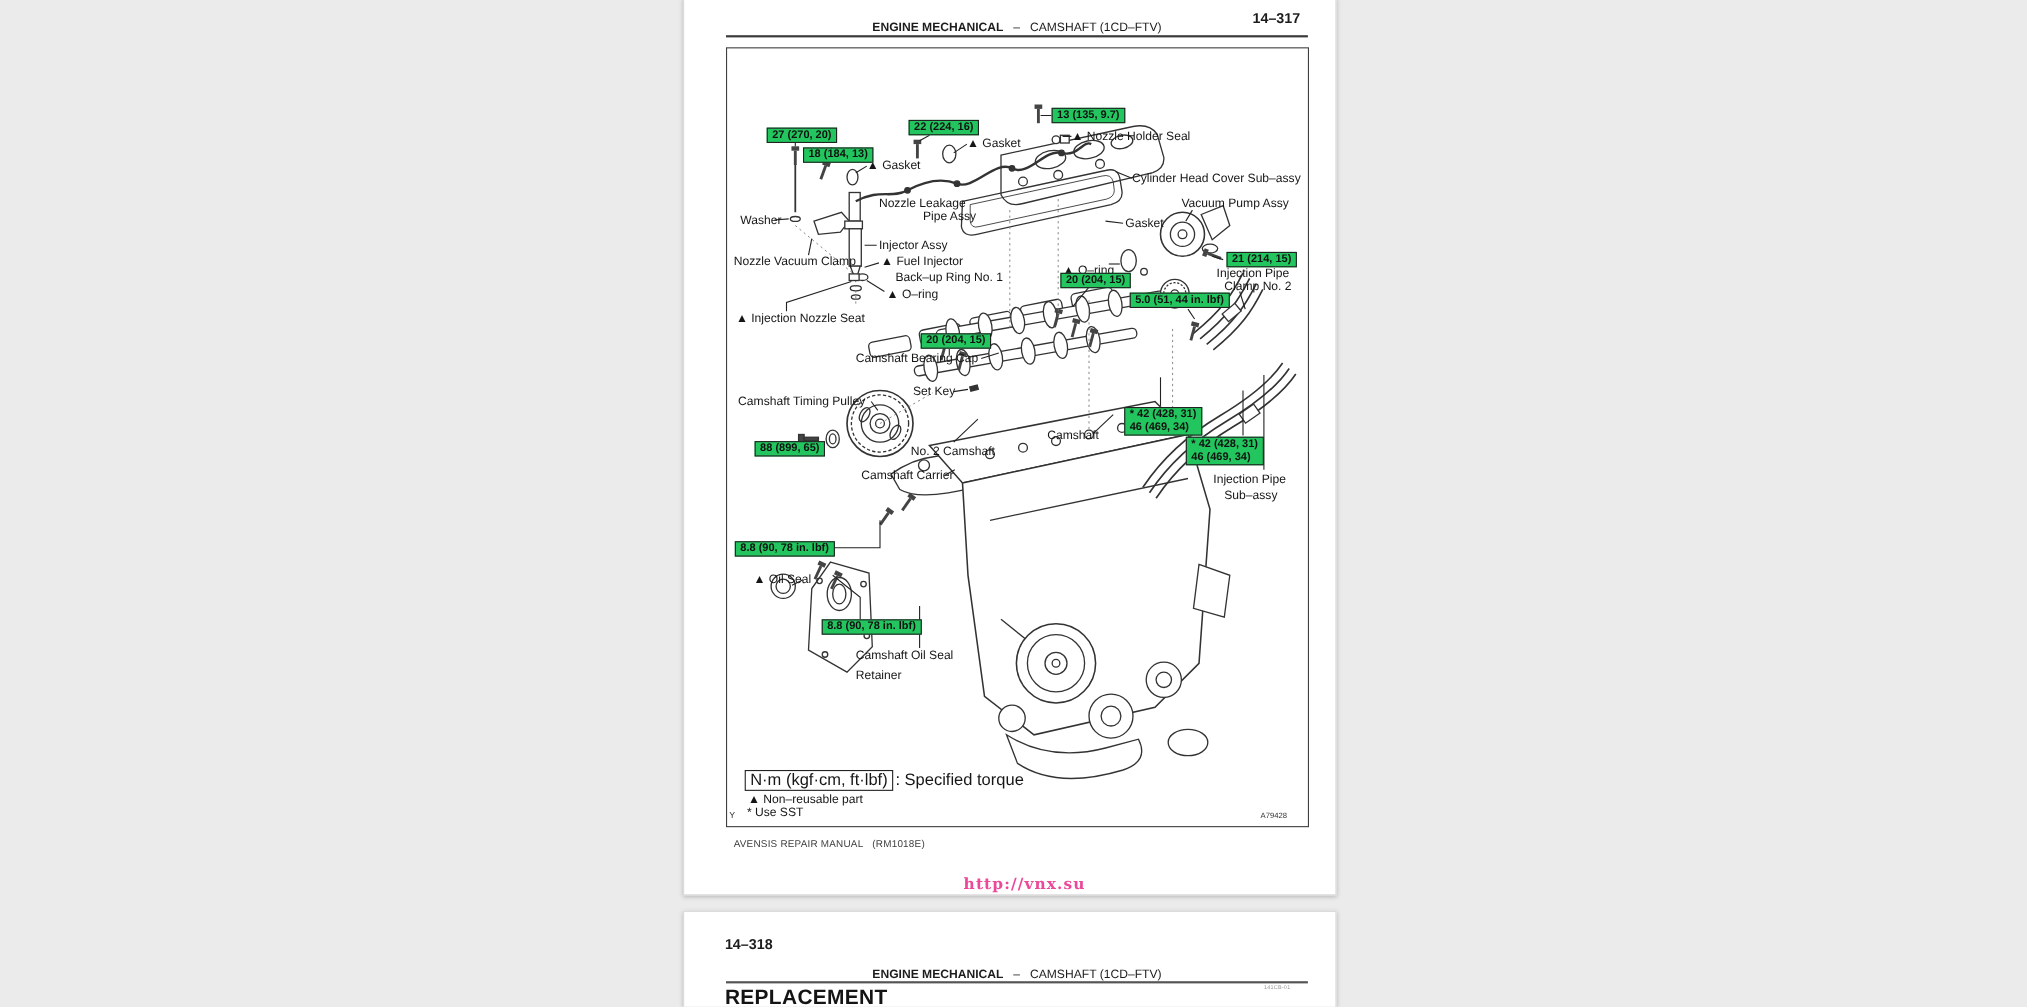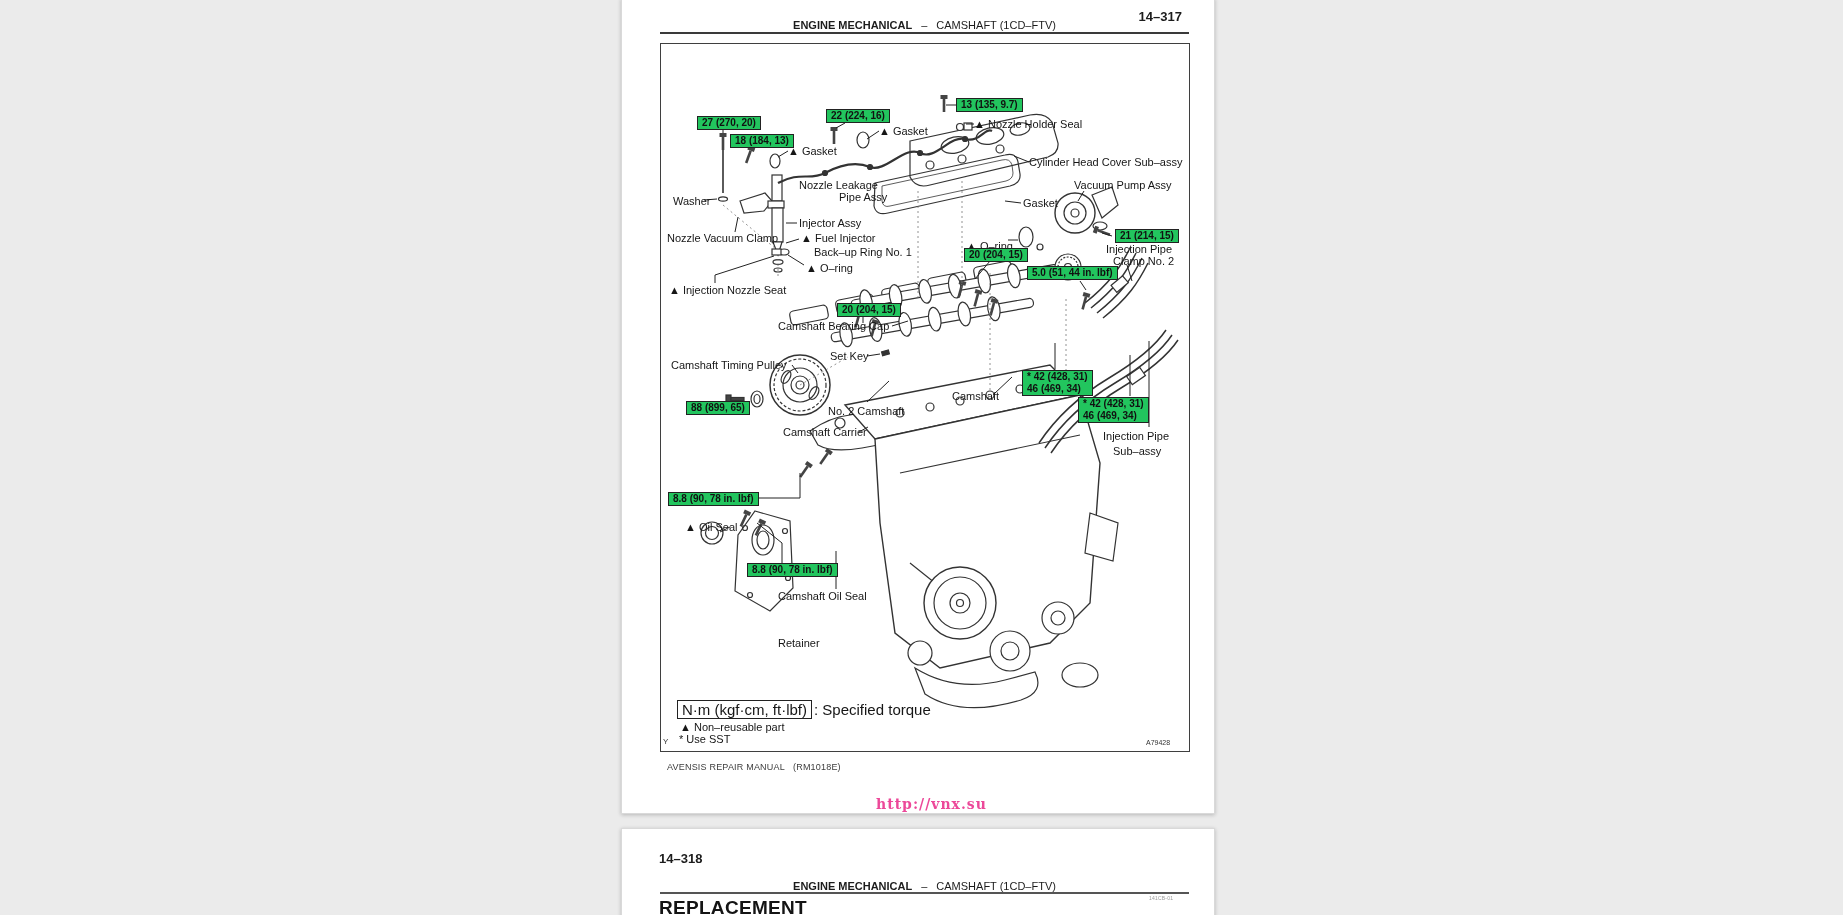--- a/index.html
+++ b/index.html
@@ -291,21 +291,21 @@
     <div class="lbl" style="left:156px;top:321px;">Camshaft Bearing Cap</div>
     <div class="lbl" style="left:208px;top:351px;">Set Key</div>
     <div class="lbl" style="left:49px;top:360px;">Camshaft Timing Pulley</div>
     <div class="lbl" style="left:330px;top:391px;">Camshaft</div>
     <div class="lbl" style="left:206px;top:406px;">No. 2 Camshaft</div>
     <div class="lbl" style="left:161px;top:427px;">Camshaft Carrier</div>
     <div class="lbl" style="left:481px;top:431px;">Injection Pipe</div>
     <div class="lbl" style="left:491px;top:446px;">Sub–assy</div>
     <div class="lbl" style="left:63px;top:522px;">▲ Oil Seal</div>
     <div class="lbl" style="left:156px;top:591px;">Camshaft Oil Seal</div>
-    <div class="lbl" style="left:156px;top:638px;">Retainer</div>
+    <div class="lbl" style="left:156px;top:609px;">Retainer</div>
 
     <div class="legend-row" style="left:55px;top:702px;">
       <span class="legend-unit">N·m (kgf·cm, ft·lbf)</span><span>: Specified torque</span>
     </div>
     <div class="lbl" style="left:58px;top:722px;">▲ Non–reusable part</div>
     <div class="lbl" style="left:57px;top:734px;">* Use SST</div>
     <div class="figcode" style="left:524px;top:740px;">A79428</div>
     <div class="cornery" style="left:41px;top:738px;">Y</div>
 
     <div class="footer1" style="left:45px;top:763px;">AVENSIS REPAIR MANUAL&nbsp;&nbsp;&nbsp;(RM1018E)</div>

